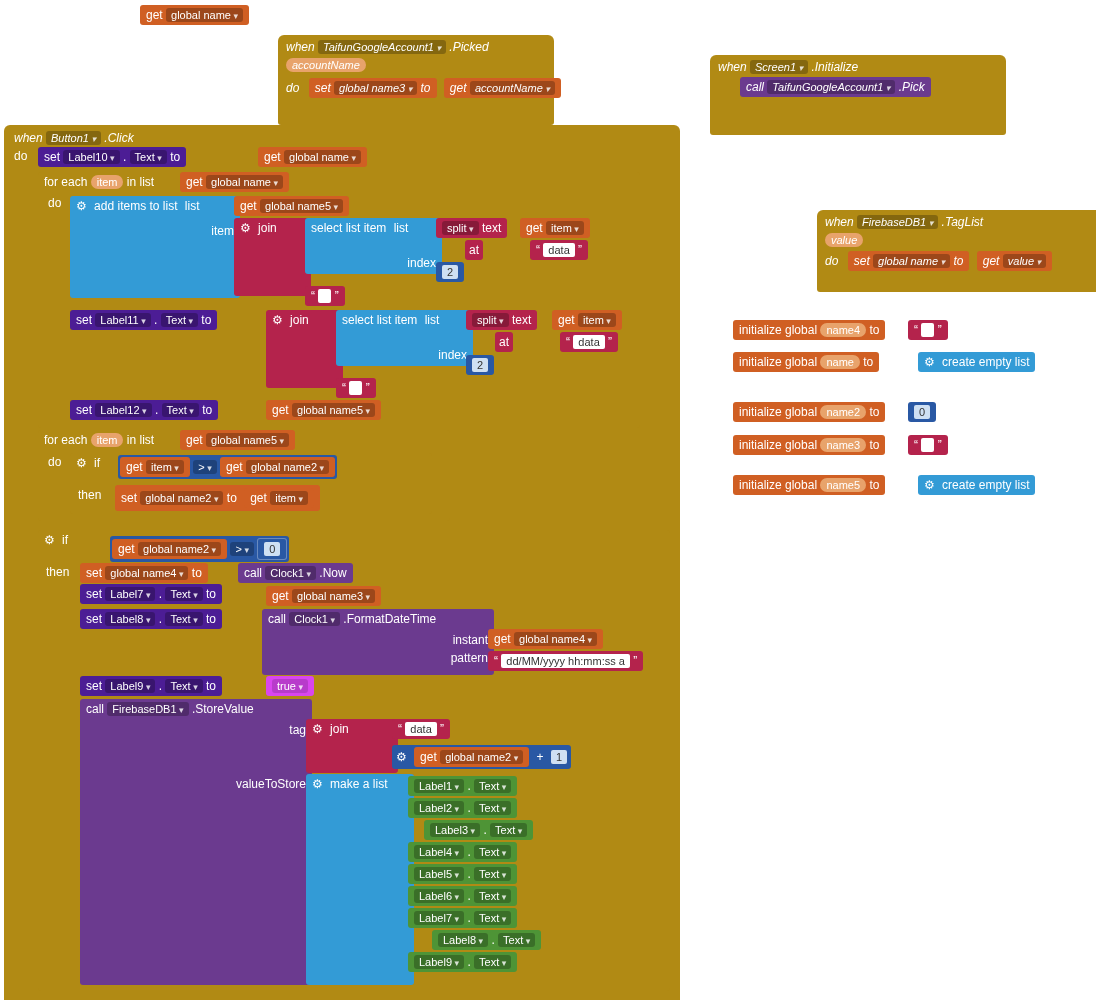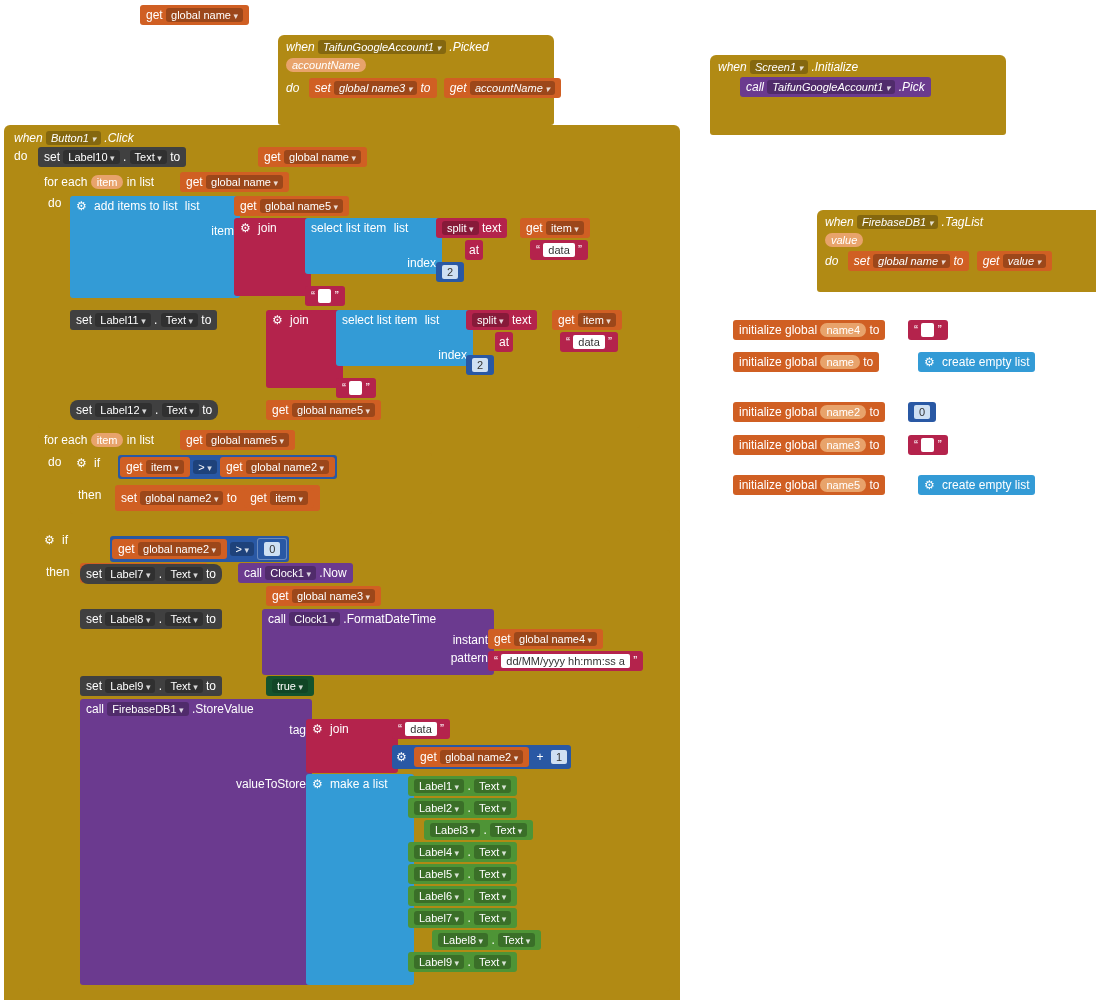--- a/index.html
+++ b/index.html
@@ -19,21 +19,21 @@
     padding: 3px 6px;
     white-space: nowrap;
   }
   .notch {
     border-top-left-radius: 6px;
     border-top-right-radius: 6px;
     font-style: italic;
   }
   .olive { background: #b18a14; }
   .orange { background: #d05f23; }
-  .teal { background: #404040; }
+  .teal { background: #4c1d95; }
   .green { background: #4e9436; }
   .blue-dk { background: #2958a4; }
   .blue-lt { background: #339bd6; }
   .magenta { background: #b4234c; }
   .purple { background: #6b3a8f; }
   .field {
     display: inline-block;
     background: #e8a36b;
     border-radius: 10px;
     padding: 1px 6px;
@@ -275,21 +275,21 @@
 <div class="blk magenta" style="left:560px; top:332px;">
   “ <span class="quote-box">data</span> ”
 </div>
 <div class="blk blue-dk" style="left:466px; top:355px;">
   <span class="quote-box" style="background:#cfe0f3;">2</span>
 </div>
 <div class="blk magenta" style="left:336px; top:378px;">
   “ <span class="quote-box">&nbsp;</span> ”
 </div>
 
-<div class="blk teal" style="left:70px; top:400px;border-radius:8px;">
+<div class="blk teal" style="left:70px; top:400px;">
   <span class="txt">set</span>
   <span class="dd tri">Label12</span>
   <span>.</span>
   <span class="dd tri">Text</span>
   <span class="txt">to</span>
 </div>
 <div class="blk orange" style="left:266px; top:400px;">
   <span class="txt">get</span>
   <span class="dd tri">global name5</span>
 </div>
@@ -349,21 +349,21 @@
   <span class="txt">set</span>
   <span class="dd tri">global name4</span>
   <span class="txt">to</span>
 </div>
 <div class="blk purple" style="left:238px; top:563px;">
   <span class="txt">call</span>
   <span class="dd tri">Clock1</span>
   <span class="txt">.Now</span>
 </div>
 
-<div class="blk teal" style="left:80px; top:564px;border-radius:8px;">
+<div class="blk teal" style="left:80px; top:584px;">
   <span class="txt">set</span>
   <span class="dd tri">Label7</span>
   <span>.</span>
   <span class="dd tri">Text</span>
   <span class="txt">to</span>
 </div>
 <div class="blk orange" style="left:266px; top:586px;">
   <span class="txt">get</span>
   <span class="dd tri">global name3</span>
 </div>
@@ -390,21 +390,21 @@
   “ <span class="quote-box">dd/MM/yyyy hh:mm:ss a</span> ”
 </div>
 
 <div class="blk teal" style="left:80px; top:676px;">
   <span class="txt">set</span>
   <span class="dd tri">Label9</span>
   <span>.</span>
   <span class="dd tri">Text</span>
   <span class="txt">to</span>
 </div>
-<div class="blk green" style="left:266px; top:676px; background:#14532d;">
+<div class="blk green" style="left:266px; top:676px; background:#d946ef;">
   <span class="dd tri" style="background:rgba(0,0,0,0.15);">true</span>
 </div>
 
 <div class="blk purple" style="left:80px; top:699px; width:220px; height:280px;">
   <span class="txt">call</span>
   <span class="dd tri">FirebaseDB1</span>
   <span class="txt">.StoreValue</span>
   <div style="position:absolute; right:6px; top:24px;" class="txt">tag</div>
   <div style="position:absolute; right:6px; top:78px;" class="txt">valueToStore</div>
 </div>

